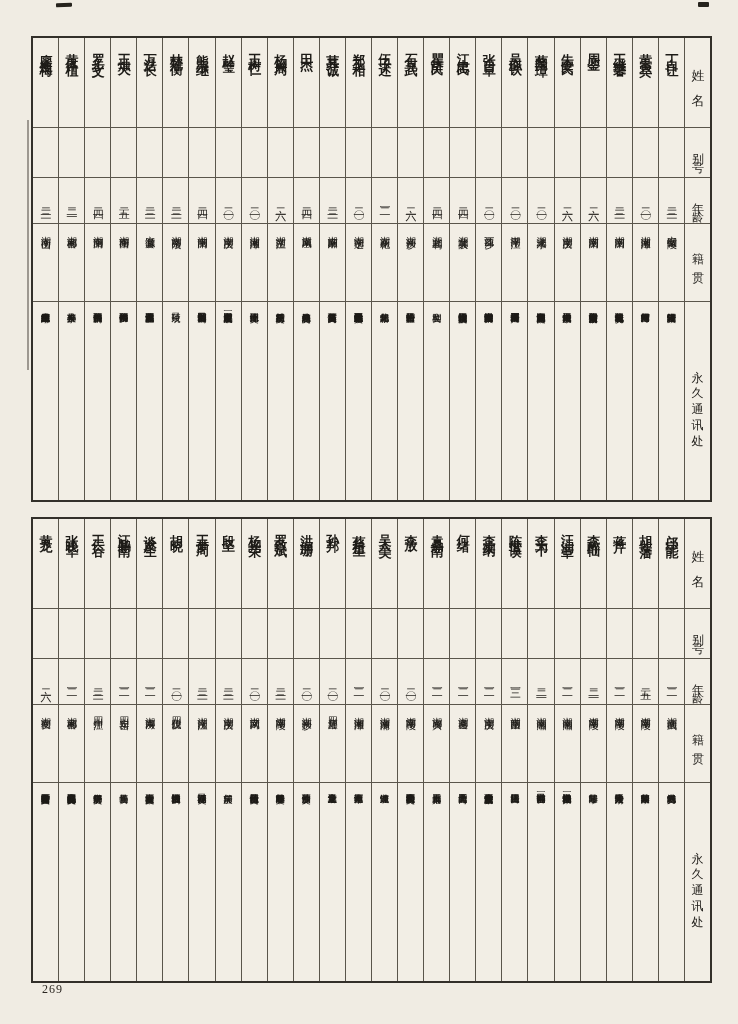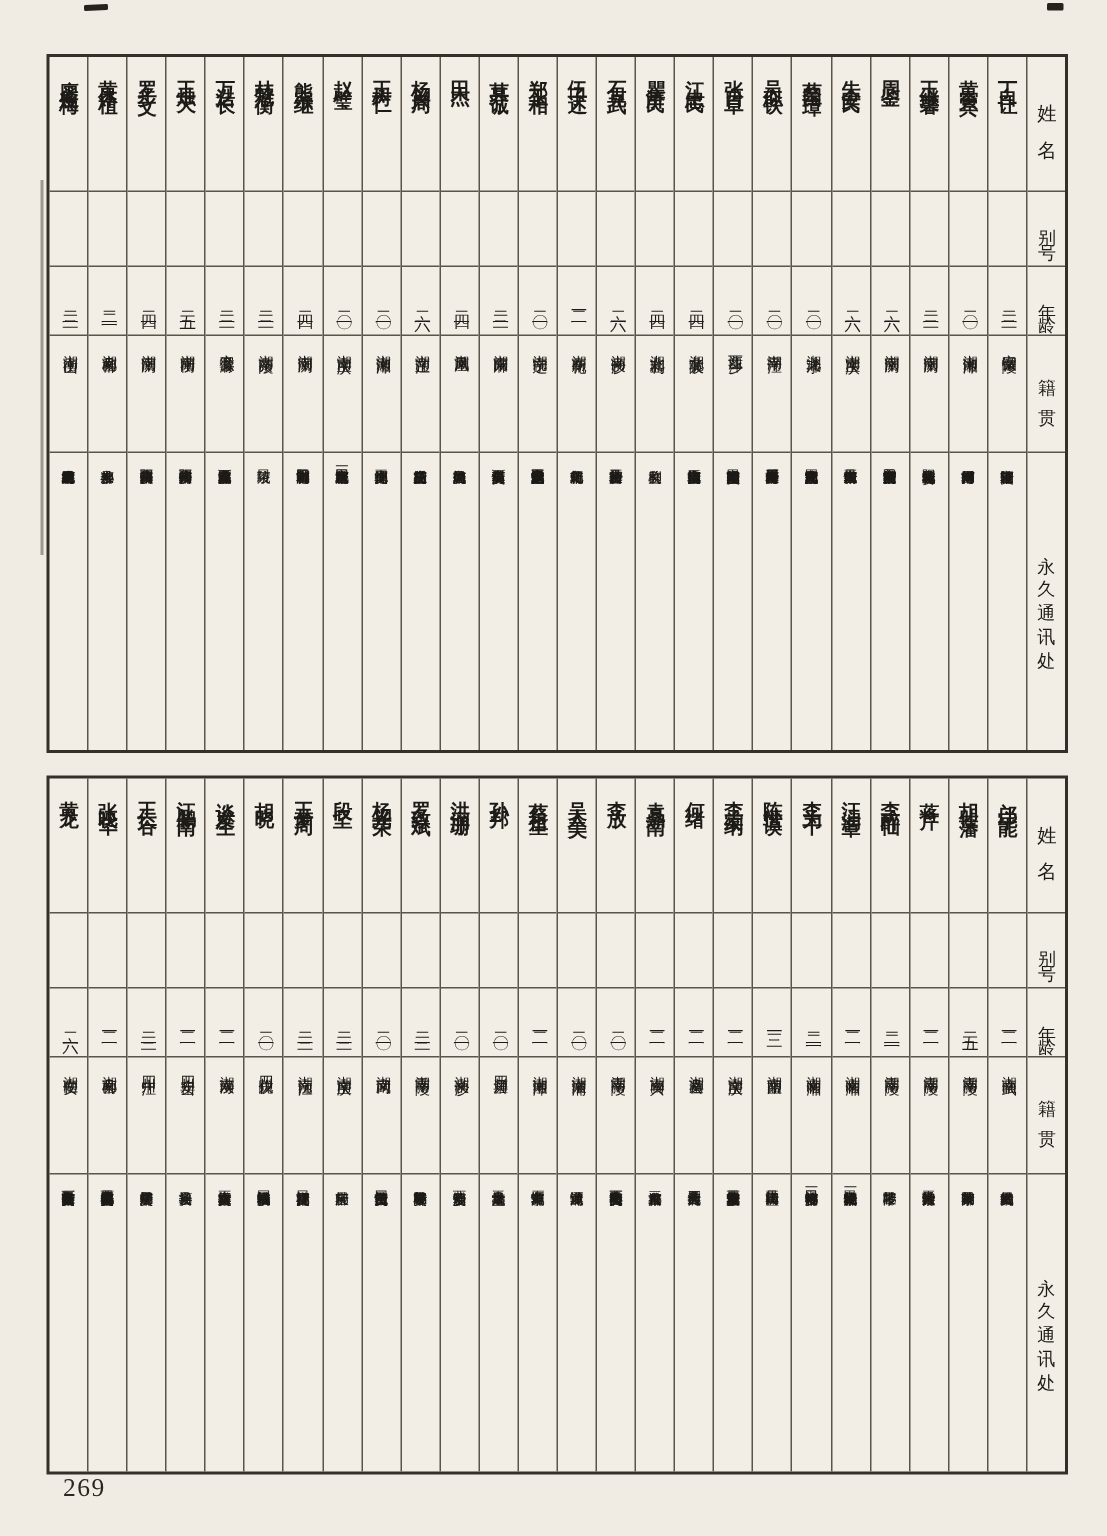--- a/index.html
+++ b/index.html
@@ -56,21 +56,21 @@
   .header-col .origin-row{align-items:center;padding-top:0;}
   .header-col .addr-row{align-items:center;padding:0;}
   .header-col .name-row .vtext{font-size:13px;letter-spacing:24px;}
   .header-col .alias-row .vtext{font-size:12px;letter-spacing:10px;}
   .header-col .age-row .vtext{font-size:12px;letter-spacing:8px;}
   .header-col .origin-row .vtext{font-size:12px;letter-spacing:20px;}
   .header-col .addr-row .vtext{font-size:12px;letter-spacing:16px;height:auto;}
 
   .page-number{
     position:absolute;left:42px;top:982px;
-    font-size:17px;letter-spacing:1px;color:#2a2620;
+    font-size:12px;letter-spacing:1px;color:#2a2620;
   }
 </style>
 </head>
 <body>
 
 <div class="page">
   <div class="speck s1"></div>
   <div class="speck s2"></div>
   <div class="gutter-line"></div>
 

